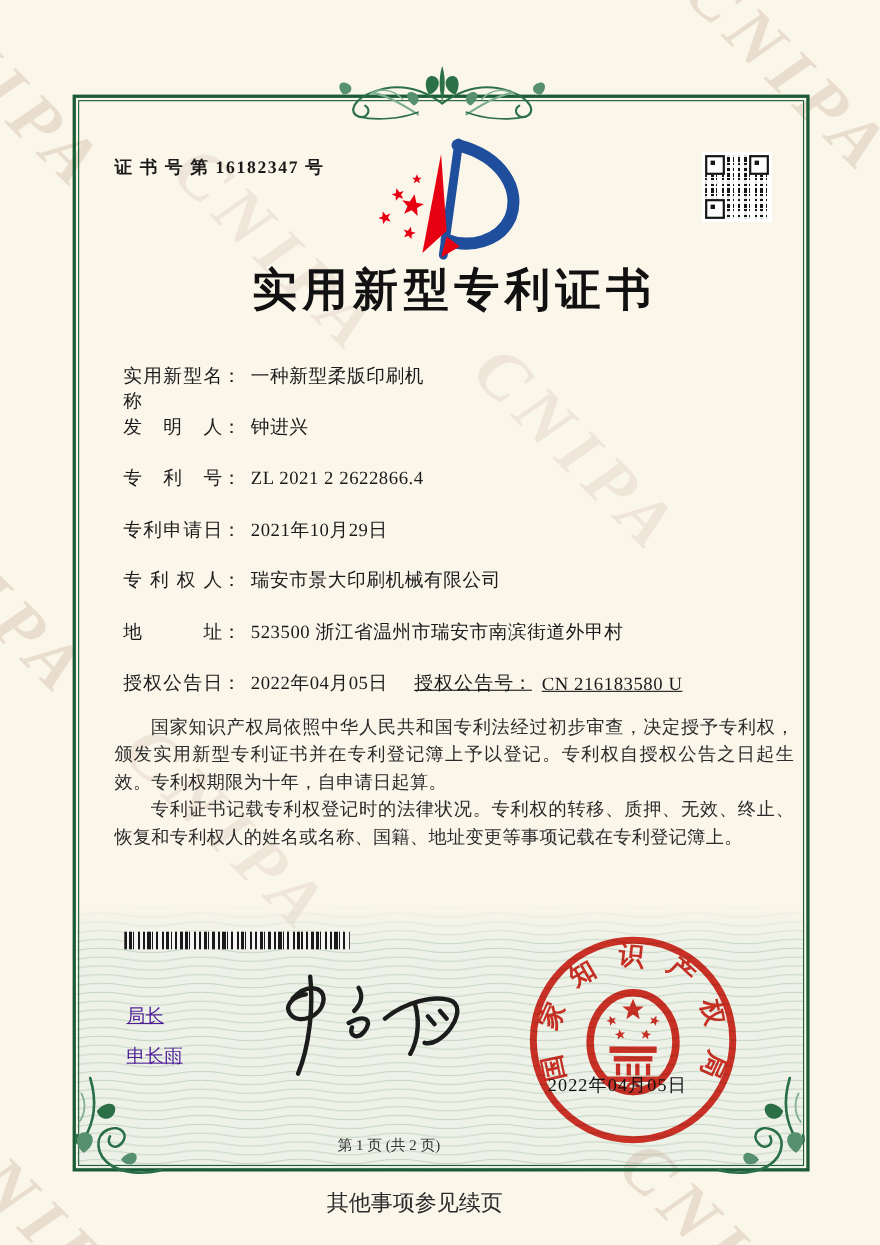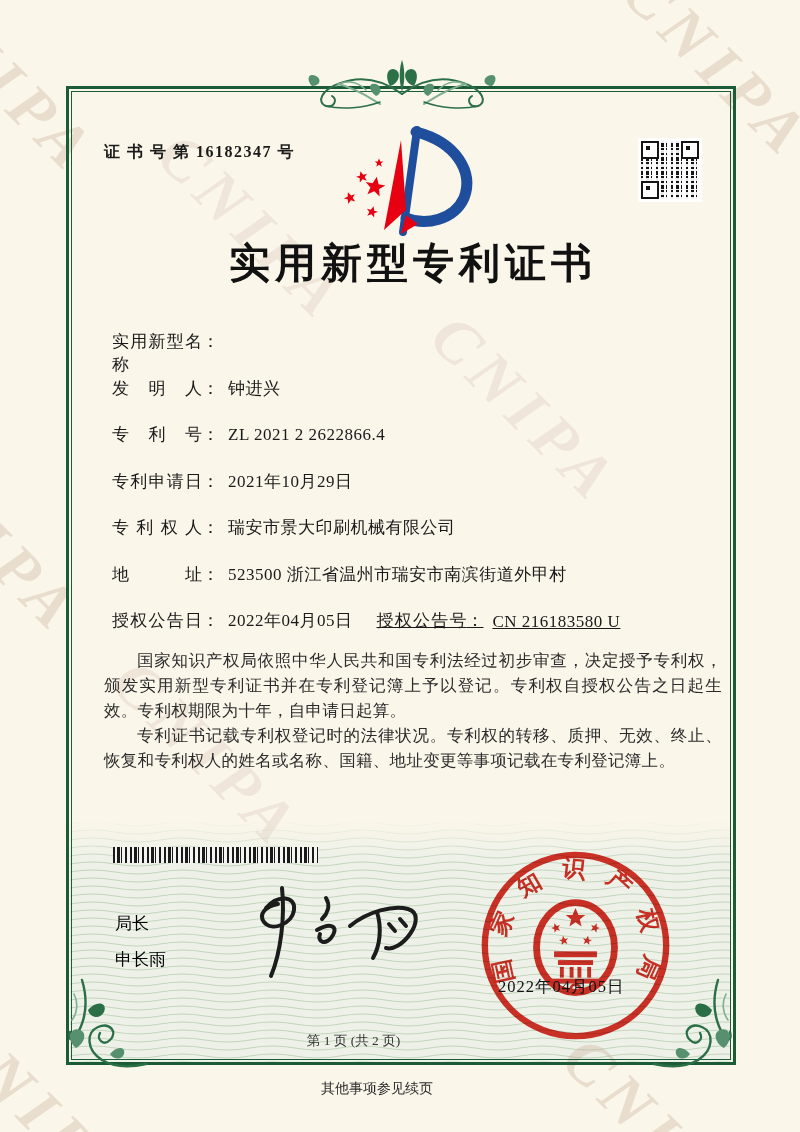--- a/index.html
+++ b/index.html
@@ -58,30 +58,30 @@
   .f-group2 { margin-left:24px;text-decoration:underline; }
   
   .paras { position:absolute; left:104px; top:648px; width:618px; z-index:3;
     font-size:16.5px; line-height:25px; letter-spacing:0.3px; color:#2b2b2b;
     text-align:justify; }
   .paras p { margin:0; text-indent:2em; }
   
   .barcode { position:absolute; left:113px; top:847px; width:205px; height:16px; z-index:4;
     background:repeating-linear-gradient(90deg,#1a1a1a 0 2px,#f4f4f2 2px 4px,#1a1a1a 4px 7px,#f4f4f2 7px 8px,#1a1a1a 8px 9px,#f4f4f2 9px 12px,#1a1a1a 12px 14px,#f4f4f2 14px 17px); }
   .signer { position:absolute; left:115px; top:912px; z-index:4;
-    font-family:"Liberation Sans", sans-serif; font-size:17px; color:#000000; }
+    font-family:"Liberation Sans", sans-serif; font-size:17px; color:#4c1d95;text-decoration:underline; }
   .signer div { margin-bottom:13px; }
   .signature { position:absolute; left:238px; top:876px; z-index:4; }
   .seal { position:absolute; left:478px; top:848px; z-index:5; mix-blend-mode:multiply; }
   .seal-date { position:absolute; left:498px; top:976px; width:160px; z-index:6;
     font-size:16.5px; letter-spacing:1px; color:#111; }
   .page-info { position:absolute; left:66px; width:575px; top:1032px; z-index:4;
     text-align:center; font-size:13.5px; color:#333; }
   .contin { position:absolute; left:0; right:46px; top:1080px; z-index:3;
-    text-align:center; font-size:14px; color:#2b2b2b; }
+    text-align:center; font-size:20px; color:#2b2b2b; }
 </style>
 </head>
 <body>
 
 <div class="page">
 
   <div class="band">
     <svg width="661" height="245">
       <defs>
         <pattern id="wv" width="90" height="8" patternUnits="userSpaceOnUse">
@@ -168,20 +168,21 @@
     <use href="#star" fill="#e60012" transform="translate(14,78) scale(0.62) rotate(-20)"></use>
     <use href="#star" fill="#e60012" transform="translate(36,92) scale(0.6) rotate(15)"></use>
   </svg>
 
   <div class="title">实用新型专利证书</div>
 
   <div class="fields">
     <div class="f-row">
       <span class="f-label">实用新型名称</span>
         <span class="f-colon">：</span>
+      <span class="f-value">一种新型柔版印刷机</span>
     </div>
     <div class="f-row">
       <span class="f-label">发明人</span>
         <span class="f-colon">：</span>
       <span class="f-value">钟进兴</span>
     </div>
     <div class="f-row">
       <span class="f-label">专利号</span>
         <span class="f-colon">：</span>
       <span class="f-value">ZL 2021 2 2622866.4</span>

